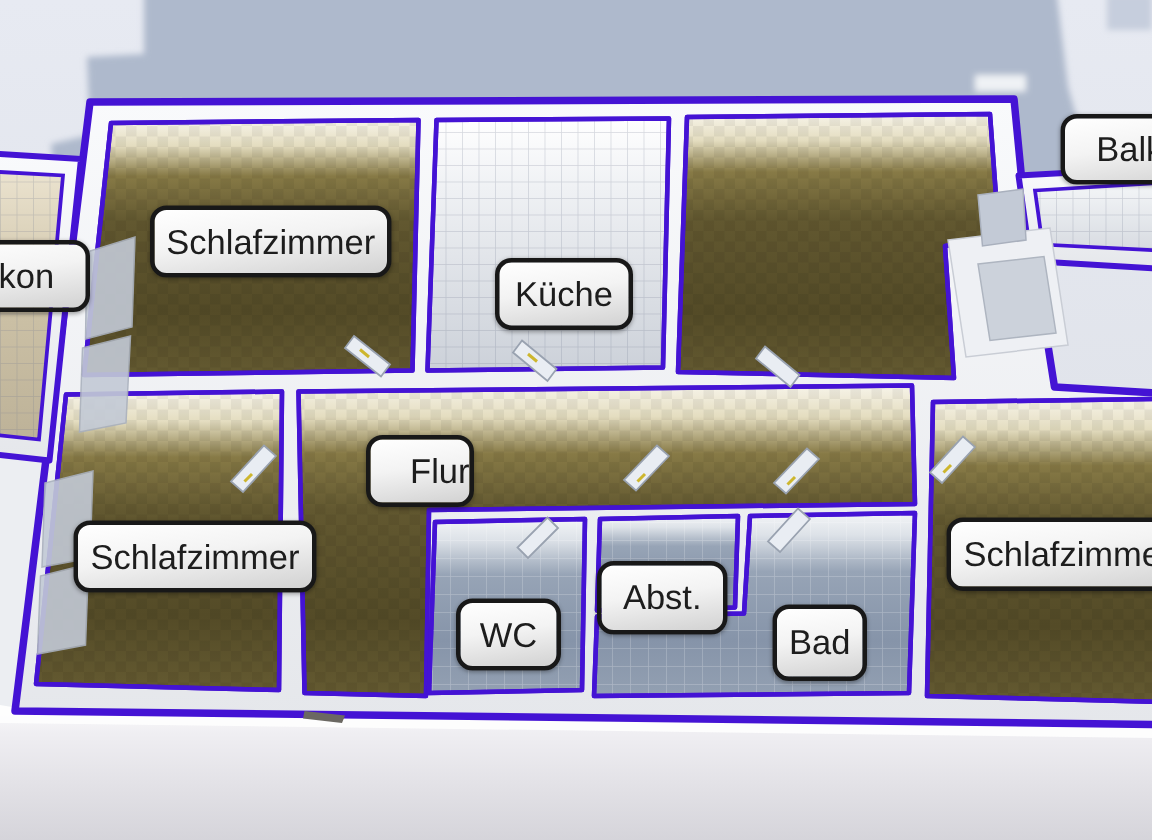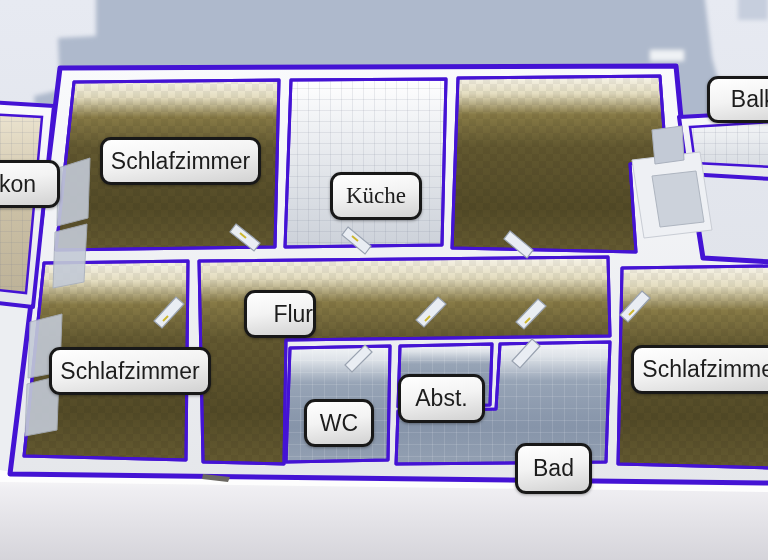--- a/index.html
+++ b/index.html
@@ -178,21 +178,21 @@
 </svg>
 
   <div class="room-label" style="left:-58px;top:160px;width:118px;height:48px;">
       <span>Balkon</span>
     </div>
 
   <div class="room-label" style="left:100px;top:137px;width:161px;height:48px;">
       <span>Schlafzimmer</span>
     </div>
 
-  <div class="room-label" style="left:330px;top:172px;width:92px;height:48px;font-family:Liberation Serif, serif;">
+  <div class="room-label" style="left:330px;top:172px;width:92px;height:48px;">
       <span>Küche</span>
     </div>
 
 
   <div class="room-label" style="left:707px;top:76px;width:118px;height:47px;">
       <span>Balkon</span>
     </div>
 
   <div class="room-label" style="left:244px;top:290px;width:72px;height:48px;justify-content:flex-end;">
       <span>Flur</span>
@@ -203,21 +203,21 @@
     </div>
 
   <div class="room-label" style="left:398px;top:374px;width:87px;height:49px;">
       <span>Abst.</span>
     </div>
 
   <div class="room-label" style="left:304px;top:399px;width:70px;height:48px;">
       <span>WC</span>
     </div>
 
-  <div class="room-label" style="left:515px;top:403px;width:77px;height:51px;margin-top:40px;">
+  <div class="room-label" style="left:515px;top:403px;width:63px;height:51px;">
       <span>Bad</span>
     </div>
 
   <div class="room-label" style="left:631px;top:345px;width:162px;height:49px;">
       <span>Schlafzimmer</span>
     </div>
 
 </div>
 
 </body></html>

